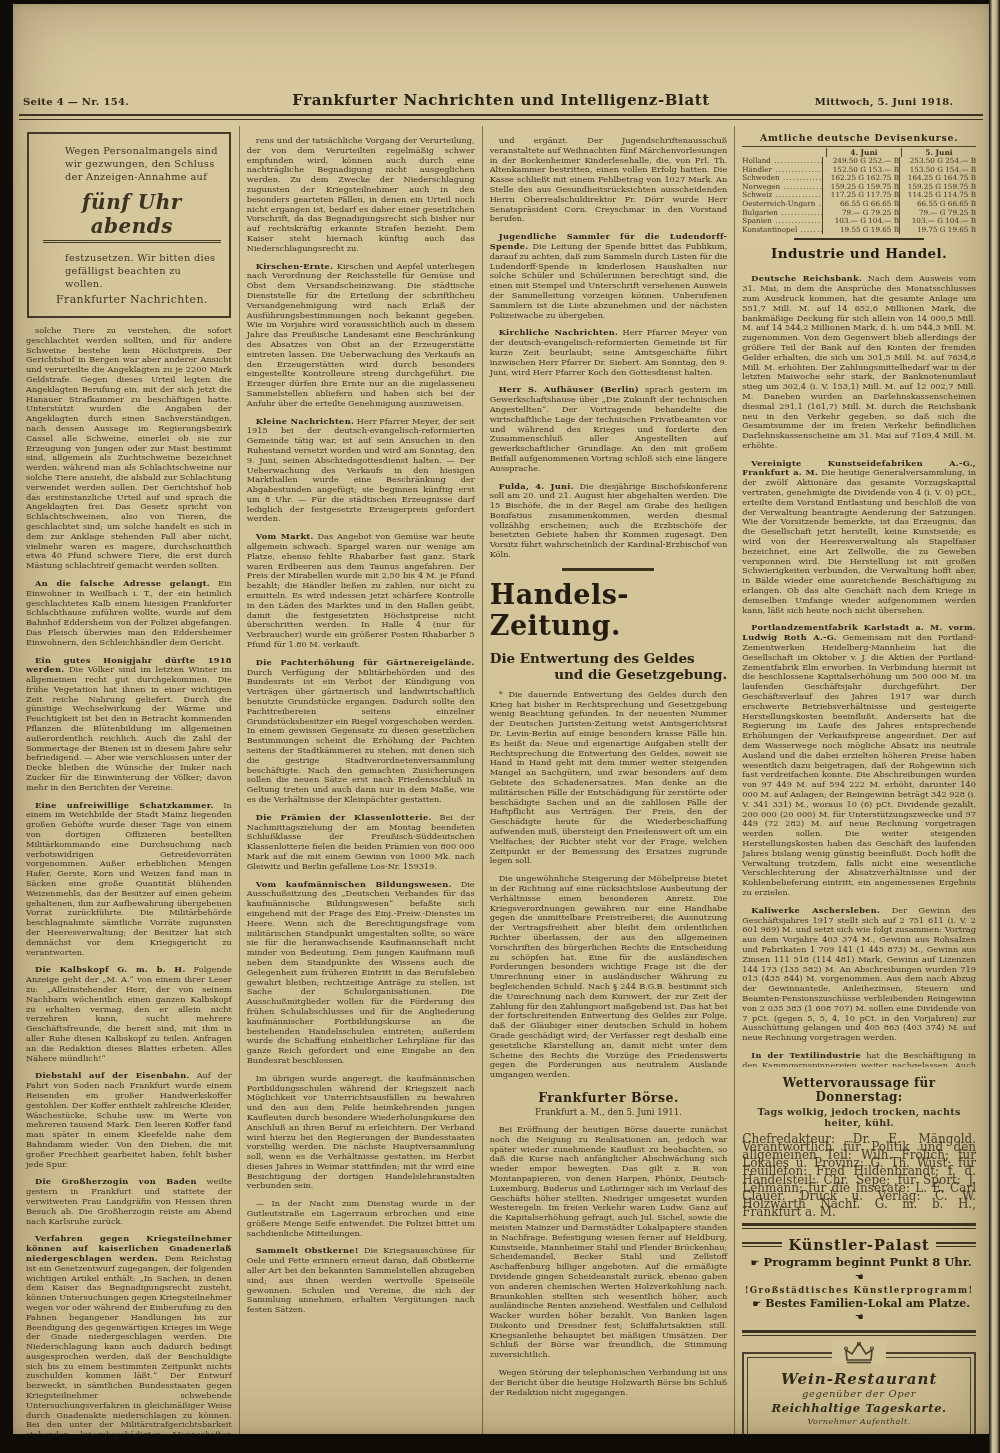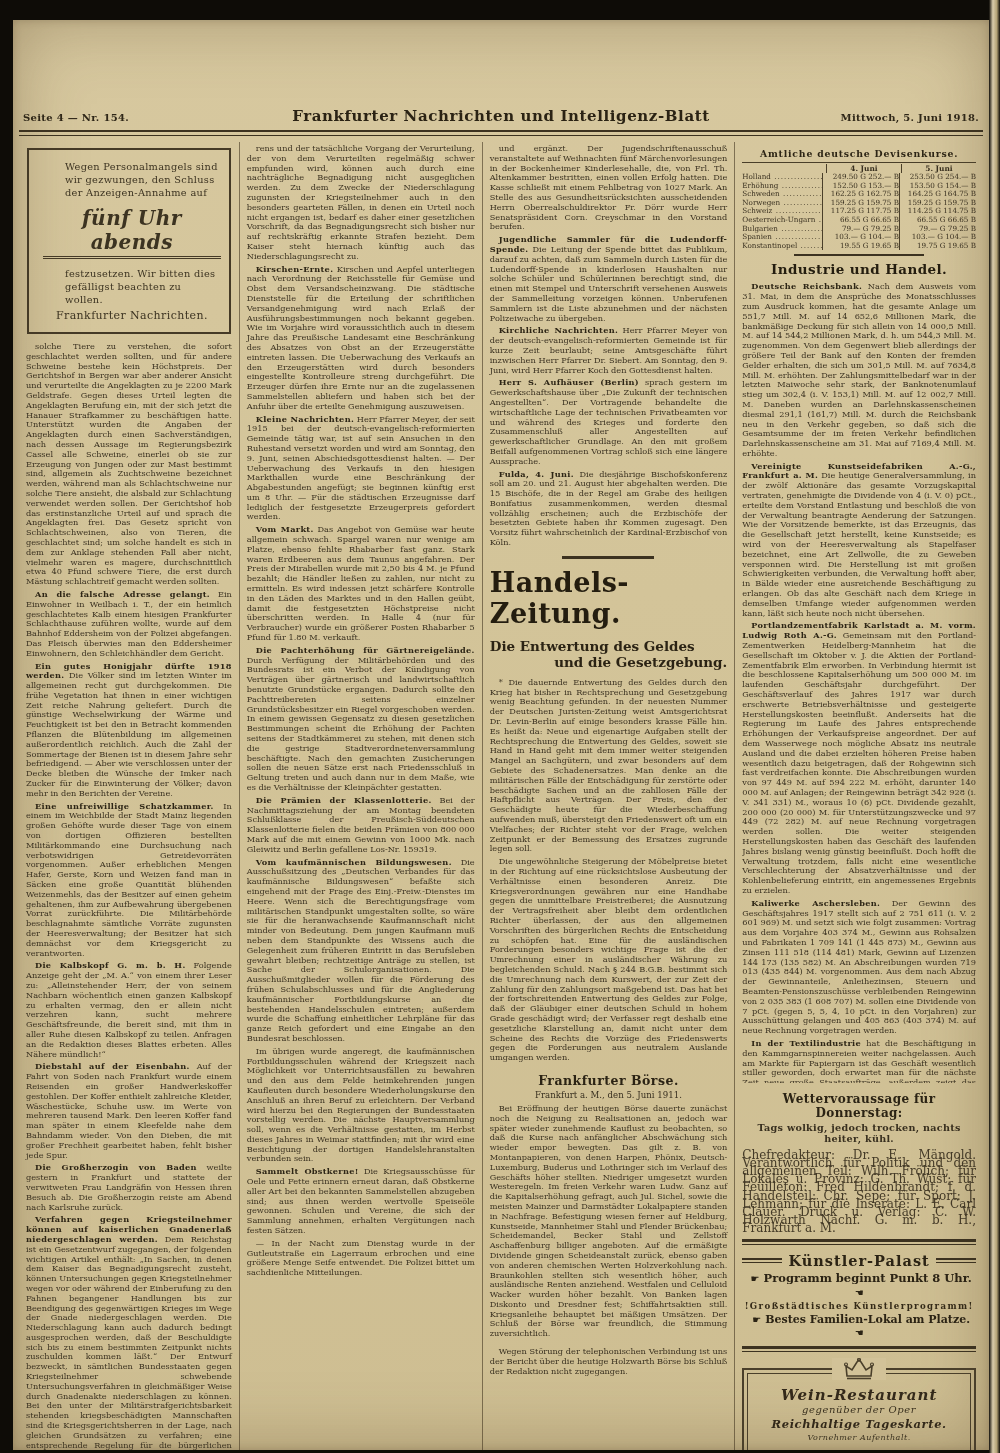--- a/index.html
+++ b/index.html
@@ -1,36 +1,36 @@
 <!DOCTYPE html>
 <html><head>
 <meta charset="utf-8">
 <style>
   html,body{margin:0;padding:0;}
   body{background:#0e0c07;font-family:"DejaVu Serif",serif;color:#382f1f;}
   .scan{position:relative;width:1000px;height:1453px;background:#0e0c07;overflow:hidden;}
-  .paper{position:absolute;left:13px;top:20px;width:976px;height:1430px;
+  .paper{position:absolute;left:13px;top:4px;width:976px;height:1430px;
     background:linear-gradient(180deg,#d7c89f 0%,#d3c499 40%,#cebe92 100%);
     box-shadow:inset 0 0 70px rgba(92,72,40,.38), inset 0 0 8px rgba(60,45,22,.25);
     overflow:hidden;}
   .page-edge{position:absolute;right:0;top:0;width:11px;height:1453px;
     background:linear-gradient(90deg,rgba(14,12,7,0) 0%,#d9ccab 35%,#b4a377 70%,#0e0c07 100%);}
   
   .masthead{display:flex;align-items:baseline;padding:50px 10px 5px 10px;}
   .mh-left,.mh-right{flex:0 0 190px;font-size:10px;font-weight:bold;letter-spacing:.3px;color:#2f2718;}
-  .mh-right{text-align:right;margin-top:42px;}
+  .mh-right{text-align:center;margin-top:42px;}
   .mh-title{flex:1;text-align:center;font-size:15px;font-weight:bold;letter-spacing:.6px;color:#2b2314;}
   .rule-dbl{border-top:2px solid #3c3220;border-bottom:1px solid #3c3220;height:3px;margin:0 6px;}
   
   .cols{display:flex;height:1322px;padding:6px 6px 0 6px;box-sizing:border-box;}
   .col{box-sizing:border-box;padding:2px 7px;overflow:hidden;height:100%;}
   .col+.col{border-left:1px solid rgba(66,53,31,.6);}
   .c1{flex:0 0 22.8%;} .c2{flex:0 0 25.2%;} .c3{flex:0 0 26.2%;} .c4{flex:1;display:flex;flex-direction:column;}
   
-  .para{margin:0 0 3px 0;font-size:8.2px;line-height:9.8px;text-align:justify;text-indent:9px;color:#3a3120;}
+  .para{margin:8px 0 3px 0;font-size:8.2px;line-height:9.8px;text-align:justify;text-indent:9px;color:#3a3120;}
   .para b{letter-spacing:.3px;color:#2d2515;}
   
   .notice{border:2px solid #453a26;margin:4px 1px 8px 1px;padding:10px 8px 10px 14px;text-align:center;color:#3c3321;}
   .notice .ln{font-size:9.8px;line-height:13px;letter-spacing:.3px;text-align:left;padding-left:22px;}
   .notice .big{font-size:20px;font-weight:bold;font-style:italic;margin:7px 0 8px 0;
     display:inline-block;border-bottom:3px double #453a26;padding:0 2px 2px 2px;letter-spacing:.5px;}
   .notice .sig{font-size:11px;letter-spacing:.4px;margin-top:3px;}
   
   .divider{width:92px;height:3px;background:#3c3220;margin:8px auto 8px auto;}
   .hz-title{font-size:27px;font-weight:bold;letter-spacing:.5px;color:#241d0f;margin:0 0 9px 0;}
@@ -121,22 +121,22 @@
         <div>
 
         <p class="para"><b></b> <span>rens und der tatsächliche Vorgang der Verurteilung, der von dem Verurteilten regelmäßig schwer empfunden wird, können auch durch eine nachträgliche Begnadigung nicht ausgeglichen werden. Zu dem Zwecke der Niederschlagung zugunsten der Kriegsteilnehmer auch in den besonders gearteten Fällen, in denen ein Urteil noch nicht ergangen ist, bedarf es daher einer gesetzlichen Vorschrift, da das Begnadigungsrecht sich bisher nur auf rechtskräftig erkannte Strafen bezieht. Dem Kaiser steht hiernach künftig auch das Niederschlagungsrecht zu.</span></p>
             <p class="para"><b>Kirschen-Ernte.</b> <span>Kirschen und Aepfel unterliegen nach Verordnung der Reichsstelle für Gemüse und Obst dem Versandscheinzwang. Die städtische Dienststelle für die Erteilung der schriftlichen Versandgenehmigung wird nach Erlaß der Ausführungsbestimmungen noch bekannt gegeben. Wie im Vorjahre wird voraussichtlich auch in diesem Jahre das Preußische Landesamt eine Beschränkung des Absatzes von Obst an der Erzeugerstätte eintreten lassen. Die Ueberwachung des Verkaufs an den Erzeugerstätten wird durch besonders eingestellte Kontrolleure streng durchgeführt. Die Erzeuger dürfen ihre Ernte nur an die zugelassenen Sammelstellen abliefern und haben sich bei der Anfuhr über die erteilte Genehmigung auszuweisen.</span></p>
             <p class="para"><b>Kleine Nachrichten.</b> <span>Herr Pfarrer Meyer, der seit 1915 bei der deutsch-evangelisch-reformierten Gemeinde tätig war, ist auf sein Ansuchen in den Ruhestand versetzt worden und wird am Sonntag, den 9. Juni, seinen Abschiedsgottesdienst halten. — Der Ueberwachung des Verkaufs in den hiesigen Markthallen wurde eine Beschränkung der Abgabestunden angefügt; sie beginnen künftig erst um 8 Uhr. — Für die städtischen Erzeugnisse darf lediglich der festgesetzte Erzeugerpreis gefordert werden.</span></p>
             <p class="para"><b>Vom Markt.</b> <span>Das Angebot von Gemüse war heute allgemein schwach. Spargel waren nur wenige am Platze, ebenso fehlte Rhabarber fast ganz. Stark waren Erdbeeren aus dem Taunus angefahren. Der Preis der Mirabellen wurde mit 2,50 bis 4 M. je Pfund bezahlt; die Händler ließen zu zahlen, nur nicht zu ermitteln. Es wird indessen jetzt schärfere Kontrolle in den Läden des Marktes und in den Hallen geübt, damit die festgesetzten Höchstpreise nicht überschritten werden. In Halle 4 (nur für Verbraucher) wurde ein größerer Posten Rhabarber 5 Pfund für 1.80 M. verkauft.</span></p>
             <p class="para"><b>Die Pachterhöhung für Gärtnereigelände.</b> <span>Durch Verfügung der Militärbehörden und des Bundesrats ist ein Verbot der Kündigung von Verträgen über gärtnerisch und landwirtschaftlich benutzte Grundstücke ergangen. Dadurch sollte den Pachttreibereien seitens einzelner Grundstücksbesitzer ein Riegel vorgeschoben werden. In einem gewissen Gegensatz zu diesen gesetzlichen Bestimmungen scheint die Erhöhung der Pachten seitens der Stadtkämmerei zu stehen, mit denen sich die gestrige Stadtverordnetenversammlung beschäftigte. Nach den gemachten Zusicherungen sollen die neuen Sätze erst nach Friedensschluß in Geltung treten und auch dann nur in dem Maße, wie es die Verhältnisse der Kleinpächter gestatten.</span></p>
             <p class="para"><b>Die Prämien der Klassenlotterie.</b> <span>Bei der Nachmittagsziehung der am Montag beendeten Schlußklasse der Preußisch-Süddeutschen Klassenlotterie fielen die beiden Prämien von 800 000 Mark auf die mit einem Gewinn von 1000 Mk. nach Gleiwitz und Berlin gefallene Los-Nr. 159319.</span></p>
             <p class="para"><b>Vom kaufmännischen Bildungswesen.</b> <span>Die Ausschußsitzung des „Deutschen Verbandes für das kaufmännische Bildungswesen“ befaßte sich eingehend mit der Frage des Einj.-Freiw.-Dienstes im Heere. Wenn sich die Berechtigungsfrage vom militärischen Standpunkt umgestalten sollte, so wäre sie für die heranwachsende Kaufmannschaft nicht minder von Bedeutung. Dem jungen Kaufmann muß neben dem Standpunkte des Wissens auch die Gelegenheit zum früheren Eintritt in das Berufsleben gewahrt bleiben; rechtzeitige Anträge zu stellen, ist Sache der Schulorganisationen. Die Ausschußmitglieder wollen für die Förderung des frühen Schulabschlusses und für die Angliederung kaufmännischer Fortbildungskurse an die bestehenden Handelsschulen eintreten; außerdem wurde die Schaffung einheitlicher Lehrpläne für das ganze Reich gefordert und eine Eingabe an den Bundesrat beschlossen.</span></p>
             <p class="para"><b></b> <span>Im übrigen wurde angeregt, die kaufmännischen Fortbildungsschulen während der Kriegszeit nach Möglichkeit vor Unterrichtsausfällen zu bewahren und den aus dem Felde heimkehrenden jungen Kaufleuten durch besondere Wiederholungskurse den Anschluß an ihren Beruf zu erleichtern. Der Verband wird hierzu bei den Regierungen der Bundesstaaten vorstellig werden. Die nächste Hauptversammlung soll, wenn es die Verhältnisse gestatten, im Herbst dieses Jahres in Weimar stattfinden; mit ihr wird eine Besichtigung der dortigen Handelslehranstalten verbunden sein.</span></p>
+            <p class="para"><b></b> <span>— In der Nacht zum Dienstag wurde in der Gutleutstraße ein Lagerraum erbrochen und eine größere Menge Seife entwendet. Die Polizei bittet um sachdienliche Mitteilungen.</span></p>
             <p class="para"><b>Sammelt Obstkerne!</b> <span>Die Kriegsausschüsse für Oele und Fette erinnern erneut daran, daß Obstkerne aller Art bei den bekannten Sammelstellen abzugeben sind; aus ihnen werden wertvolle Speiseöle gewonnen. Schulen und Vereine, die sich der Sammlung annehmen, erhalten Vergütungen nach festen Sätzen.</span></p>
-            <p class="para"><b></b> <span>— In der Nacht zum Dienstag wurde in der Gutleutstraße ein Lagerraum erbrochen und eine größere Menge Seife entwendet. Die Polizei bittet um sachdienliche Mitteilungen.</span></p>
           </div>
       </div>
 
       <div class="col c3">
         <div>
 
         <p class="para"><b></b> <span>und ergänzt. Der Jugendschriftenausschuß veranstaltete auf Weihnachten fünf Märchenvorlesungen in der Bockenheimer Kinderlesehalle, die, von Frl. Th. Altenkammer bestritten, einen vollen Erfolg hatten. Die Kasse schließt mit einem Fehlbetrag von 1027 Mark. An Stelle des aus Gesundheitsrücksichten ausscheidenden Herrn Oberrealschuldirektor Fr. Dörr wurde Herr Senatspräsident Corn. Creyschmar in den Vorstand berufen.</span></p>
             <p class="para"><b>Jugendliche Sammler für die Ludendorff-Spende.</b> <span>Die Leitung der Spende bittet das Publikum, darauf zu achten, daß zum Sammeln durch Listen für die Ludendorff-Spende in kinderlosen Haushalten nur solche Schüler und Schülerinnen berechtigt sind, die einen mit Stempel und Unterschrift versehenen Ausweis der Sammelleitung vorzeigen können. Unberufenen Sammlern ist die Liste abzunehmen und der nächsten Polizeiwache zu übergeben.</span></p>
             <p class="para"><b>Kirchliche Nachrichten.</b> <span>Herr Pfarrer Meyer von der deutsch-evangelisch-reformierten Gemeinde ist für kurze Zeit beurlaubt; seine Amtsgeschäfte führt inzwischen Herr Pfarrer Dr. Siebert. Am Sonntag, den 9. Juni, wird Herr Pfarrer Koch den Gottesdienst halten.</span></p>
             <p class="para"><b>Herr S. Aufhäuser (Berlin)</b> <span>sprach gestern im Gewerkschaftshause über „Die Zukunft der technischen Angestellten“. Der Vortragende behandelte die wirtschaftliche Lage der technischen Privatbeamten vor und während des Krieges und forderte den Zusammenschluß aller Angestellten auf gewerkschaftlicher Grundlage. An den mit großem Beifall aufgenommenen Vortrag schloß sich eine längere Aussprache.</span></p>
@@ -169,21 +169,21 @@
             <span class="v">5. Juni</span>
           </div>
           <div>
 
           <div class="dv-row">
                 <span class="n">Holland</span>
                 <span class="v">249.50 G 252.— B</span>
                 <span class="v">253.50 G 254.— B</span>
               </div>
               <div class="dv-row">
-                <span class="n">Erhöhung</span>
+                <span class="n">Händler</span>
                 <span class="v">152.50 G 153.— B</span>
                 <span class="v">153.50 G 154.— B</span>
               </div>
               <div class="dv-row">
                 <span class="n">Schweden</span>
                 <span class="v">162.25 G 162.75 B</span>
                 <span class="v">164.25 G 164.75 B</span>
               </div>
               <div class="dv-row">
                 <span class="n">Norwegen</span>

